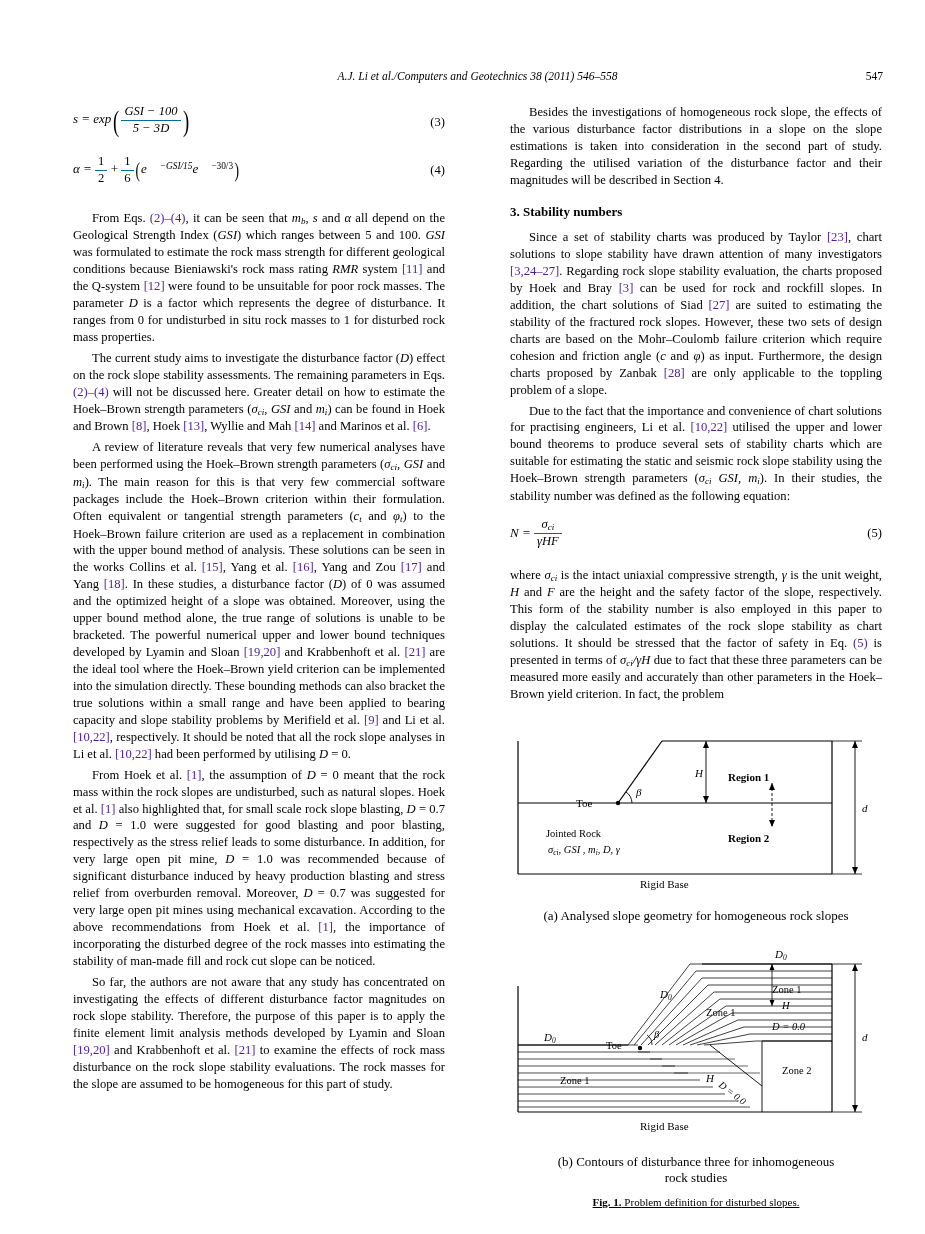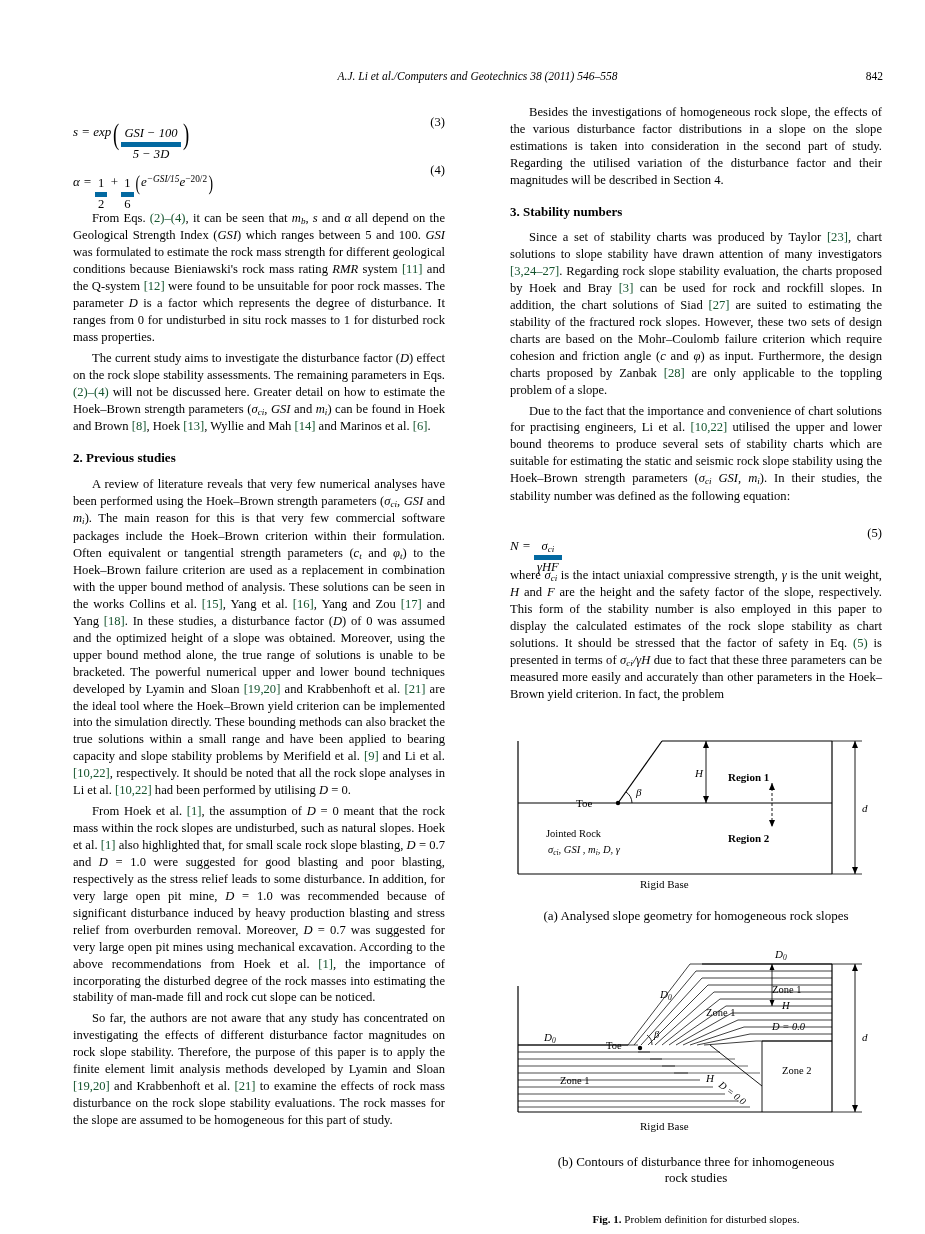--- a/index.html
+++ b/index.html
@@ -86,23 +86,22 @@
   }
   .frac {
     display: inline-block;
     vertical-align: middle;
     text-align: center;
     font-size: 12.6px;
   }
   .frac .num {
     display: block;
     padding: 0 3px;
-    border-bottom: 5px solid #0369a1;
+    border-bottom: 1px solid #0369a1;
     line-height: 1.25;
-    margin-top: 22px;
   }
   .frac .den {
     display: block;
     padding: 0 3px;
     line-height: 1.25;
   }
   .paren {
     display: inline-block;
     font-size: 30px;
     font-style: normal;
@@ -112,87 +111,87 @@
   }
   .paren-sm {
     display: inline-block;
     font-size: 22px;
     font-style: normal;
     vertical-align: middle;
     line-height: 0.9;
     transform: scaleX(0.62);
   }
   sub { font-size: 0.72em; vertical-align: -0.25em; }
-  sup { font-size: 0.72em; vertical-align: 0.45em; }
+  sup { font-size: 0.72em; vertical-align: 0.45em; margin-left: 13px; }
   .it { font-style: italic; }
   .rm { font-style: normal; }
   a.ref {
-    color: #14532d;
+    color: #4c1d95;
     text-decoration: none;
   }
 
   
   .fig-wrap {
     position: absolute;
     left: 495px;
     top: 735px;
     width: 372px;
   }
   .fig-caption {
     text-align: center;
     font-size: 13px;
     margin-top: 14px;
     font-family: "Liberation Serif", serif;
   }
   .fig-caption-bottom {
     text-align: center;
     font-size: 11px;
-    margin-top: 27px;
+    margin-top: 10px;
+    text-decoration: underline;
   }
   .fig-caption-bottom b { font-weight: bold; }
   svg text {
     font-family: "Liberation Serif", serif;
   }
 </style>
 </head>
 <body>
 
 <div class="page">
 
   <div class="header">
     <div class="hcenter">A.J. Li et al./Computers and Geotechnics 38 (2011) 546–558</div>
-    <div class="hpage">842</div>
+    <div class="hpage">547</div>
   </div>
 
   <div class="col col-left">
 
     <div class="eqn-block" style="height:48px;">
       <div class="eq-body" style="top:4px;font-family:Liberation Serif, serif;">
         <span class="it">s = exp</span><span class="paren">(</span><span class="frac"><span class="num it">GSI − 100</span><span class="den it">5 − 3D</span></span><span class="paren">)</span>
       </div>
       <div class="eq-num">(3)</div>
     </div>
 
     <div class="eqn-block" style="height:50px;">
       <div class="eq-body" style="top:6px;">
         <span class="it">α =</span>
         <span class="frac"><span class="num rm">1</span><span class="den rm">2</span></span>
         <span class="rm">+</span>
-        <span class="frac"><span class="num rm">1</span><span class="den rm">6</span></span><span class="paren-sm">(</span><span class="it">e</span><sup class="it">−GSI/15</sup><span class="it">e</span><sup class="rm">−20/2</sup><span class="paren-sm">)</span>
+        <span class="frac"><span class="num rm">1</span><span class="den rm">6</span></span><span class="paren-sm">(</span><span class="it">e</span><sup class="it">−GSI/15</sup><span class="it">e</span><sup class="rm">−30/3</sup><span class="paren-sm">)</span>
       </div>
       <div class="eq-num">(4)</div>
     </div>
 
     <div style="height:8px"></div>
 
     <p>From Eqs. <a class="ref" href="#">(2)–(4)</a>, it can be seen that <span class="it">m</span><sub class="it">b</sub>, <span class="it">s</span> and <span class="it">α</span> all depend on the Geological Strength Index (<span class="it">GSI</span>) which ranges between 5 and 100. <span class="it">GSI</span> was formulated to estimate the rock mass strength for different geological conditions because Bieniawski's rock mass rating <span class="it">RMR</span> system <a class="ref" href="#">[11]</a> and the Q-system <a class="ref" href="#">[12]</a> were found to be unsuitable for poor rock masses. The parameter <span class="it">D</span> is a factor which represents the degree of disturbance. It ranges from 0 for undisturbed in situ rock masses to 1 for disturbed rock mass properties.</p>
 
     <p>The current study aims to investigate the disturbance factor (<span class="it">D</span>) effect on the rock slope stability assessments. The remaining parameters in Eqs. <a class="ref" href="#">(2)–(4)</a> will not be discussed here. Greater detail on how to estimate the Hoek–Brown strength parameters (<span class="it">σ</span><sub class="it">ci</sub>, <span class="it">GSI</span> and <span class="it">m</span><sub class="it">i</sub>) can be found in Hoek and Brown <a class="ref" href="#">[8]</a>, Hoek <a class="ref" href="#">[13]</a>, Wyllie and Mah <a class="ref" href="#">[14]</a> and Marinos et al. <a class="ref" href="#">[6]</a>.</p>
 
-    <div class="sec-head">2. Previous studies</div>
 
     <p>A review of literature reveals that very few numerical analyses have been performed using the Hoek–Brown strength parameters (<span class="it">σ</span><sub class="it">ci</sub>, <span class="it">GSI</span> and <span class="it">m</span><sub class="it">i</sub>). The main reason for this is that very few commercial software packages include the Hoek–Brown criterion within their formulation. Often equivalent or tangential strength parameters (<span class="it">c</span><sub class="it">t</sub> and <span class="it">φ</span><sub class="it">t</sub>) to the Hoek–Brown failure criterion are used as a replacement in combination with the upper bound method of analysis. These solutions can be seen in the works Collins et al. <a class="ref" href="#">[15]</a>, Yang et al. <a class="ref" href="#">[16]</a>, Yang and Zou <a class="ref" href="#">[17]</a> and Yang <a class="ref" href="#">[18]</a>. In these studies, a disturbance factor (<span class="it">D</span>) of 0 was assumed and the optimized height of a slope was obtained. Moreover, using the upper bound method alone, the true range of solutions is unable to be bracketed. The powerful numerical upper and lower bound techniques developed by Lyamin and Sloan <a class="ref" href="#">[19,20]</a> and Krabbenhoft et al. <a class="ref" href="#">[21]</a> are the ideal tool where the Hoek–Brown yield criterion can be implemented into the simulation directly. These bounding methods can also bracket the true solutions within a small range and have been applied to bearing capacity and slope stability problems by Merifield et al. <a class="ref" href="#">[9]</a> and Li et al. <a class="ref" href="#">[10,22]</a>, respectively. It should be noted that all the rock slope analyses in Li et al. <a class="ref" href="#">[10,22]</a> had been performed by utilising <span class="it">D</span> = 0.</p>
 
     <p>From Hoek et al. <a class="ref" href="#">[1]</a>, the assumption of <span class="it">D</span> = 0 meant that the rock mass within the rock slopes are undisturbed, such as natural slopes. Hoek et al. <a class="ref" href="#">[1]</a> also highlighted that, for small scale rock slope blasting, <span class="it">D</span> = 0.7 and <span class="it">D</span> = 1.0 were suggested for good blasting and poor blasting, respectively as the stress relief leads to some disturbance. In addition, for very large open pit mine, <span class="it">D</span> = 1.0 was recommended because of significant disturbance induced by heavy production blasting and stress relief from overburden removal. Moreover, <span class="it">D</span> = 0.7 was suggested for very large open pit mines using mechanical excavation. According to the above recommendations from Hoek et al. <a class="ref" href="#">[1]</a>, the importance of incorporating the disturbed degree of the rock masses into estimating the stability of man-made fill and rock cut slope can be noticed.</p>
 
     <p>So far, the authors are not aware that any study has concentrated on investigating the effects of different disturbance factor magnitudes on rock slope stability. Therefore, the purpose of this paper is to apply the finite element limit analysis methods developed by Lyamin and Sloan <a class="ref" href="#">[19,20]</a> and Krabbenhoft et al. <a class="ref" href="#">[21]</a> to examine the effects of rock mass disturbance on the rock slope stability evaluations. The rock masses for the slope are assumed to be homogeneous for this part of study.</p>
   </div>
 
   <div class="col col-right">
     <p>Besides the investigations of homogeneous rock slope, the effects of the various disturbance factor distributions in a slope on the slope estimations is taken into consideration in the second part of study. Regarding the utilised variation of the disturbance factor and their magnitudes will be described in Section 4.</p>

